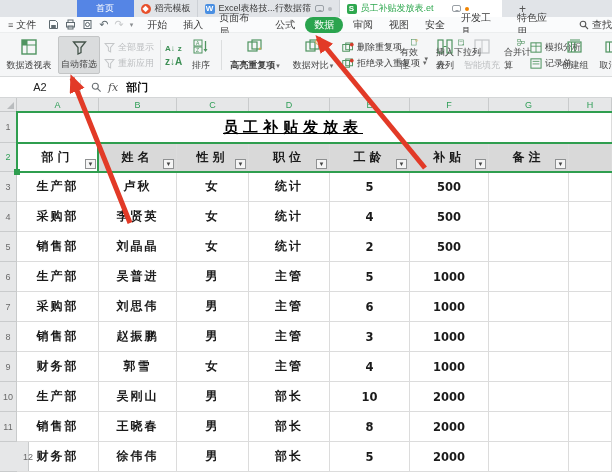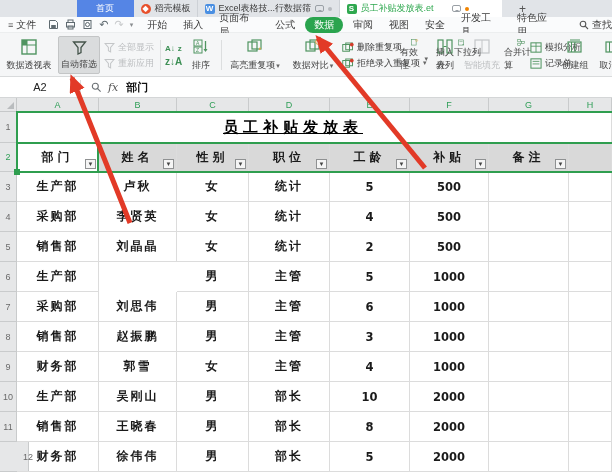--- a/index.html
+++ b/index.html
@@ -199,21 +199,21 @@
         <line x1="12.5" y1="2" x2="12.5" y2="12" stroke="#4f9460" stroke-width="1.3"></line>
         <path d="M10.5 10l2 3 2-3z" fill="#4f9460"></path>
       </svg>
     <span class="cap">
         <span>排序</span>
       </span>
   </div>
 
   <div class="tb-sep" style="left:221px;"></div>
 
-  <div class="tb-big" style="left:226px;width:58px;">
+  <div class="tb-big" style="left:226px;width:58px;font-weight:bold;">
     <svg class="icon-svg" width="16" height="14" viewBox="0 0 16 14">
         <rect x="1" y="3" width="9" height="9" fill="none" stroke="#4f9460" stroke-width="1.2"></rect>
         <rect x="5" y="1" width="9" height="9" fill="none" stroke="#4f9460" stroke-width="1.2"></rect>
         <path d="M12 10l1-2 1 2-2 1z" fill="#e8a33d"></path>
       </svg>
     <span class="cap">
         <span>高亮重复项</span>
         <span class="caret">▾</span>
       </span>
   </div>
@@ -415,20 +415,21 @@
     <div class="cell" style="left:569px;top:104px;width:43px;height:30px;"></div>
     <div class="cell" style="left:17px;top:134px;width:82px;height:30px;">销售部</div>
     <div class="cell" style="left:99px;top:134px;width:78px;height:30px;">刘晶晶</div>
     <div class="cell" style="left:177px;top:134px;width:72px;height:30px;">女</div>
     <div class="cell" style="left:249px;top:134px;width:81px;height:30px;">统计</div>
     <div class="cell num" style="left:330px;top:134px;width:80px;height:30px;">2</div>
     <div class="cell num" style="left:410px;top:134px;width:79px;height:30px;">500</div>
     <div class="cell" style="left:489px;top:134px;width:80px;height:30px;"></div>
     <div class="cell" style="left:569px;top:134px;width:43px;height:30px;"></div>
     <div class="cell" style="left:17px;top:164px;width:82px;height:30px;">生产部</div>
+    <div class="cell" style="left:99px;top:164px;width:78px;height:30px;">吴普进</div>
     <div class="cell" style="left:177px;top:164px;width:72px;height:30px;">男</div>
     <div class="cell" style="left:249px;top:164px;width:81px;height:30px;">主管</div>
     <div class="cell num" style="left:330px;top:164px;width:80px;height:30px;">5</div>
     <div class="cell num" style="left:410px;top:164px;width:79px;height:30px;">1000</div>
     <div class="cell" style="left:489px;top:164px;width:80px;height:30px;"></div>
     <div class="cell" style="left:569px;top:164px;width:43px;height:30px;"></div>
     <div class="cell" style="left:17px;top:194px;width:82px;height:30px;">采购部</div>
     <div class="cell" style="left:99px;top:194px;width:78px;height:30px;">刘思伟</div>
     <div class="cell" style="left:177px;top:194px;width:72px;height:30px;">男</div>
     <div class="cell" style="left:249px;top:194px;width:81px;height:30px;">主管</div>

